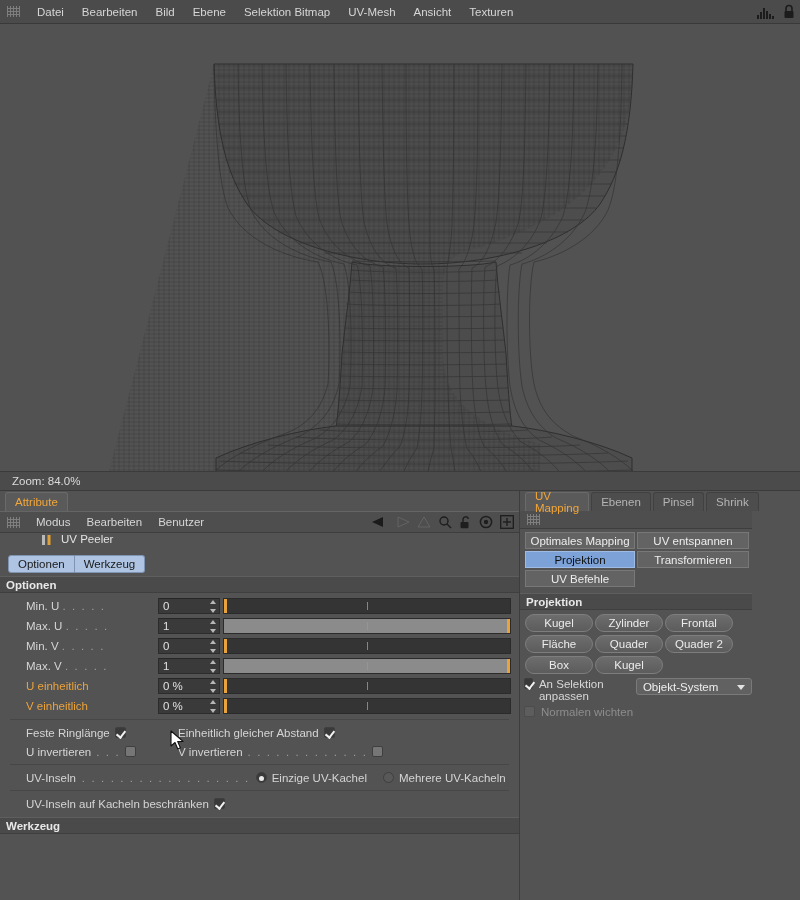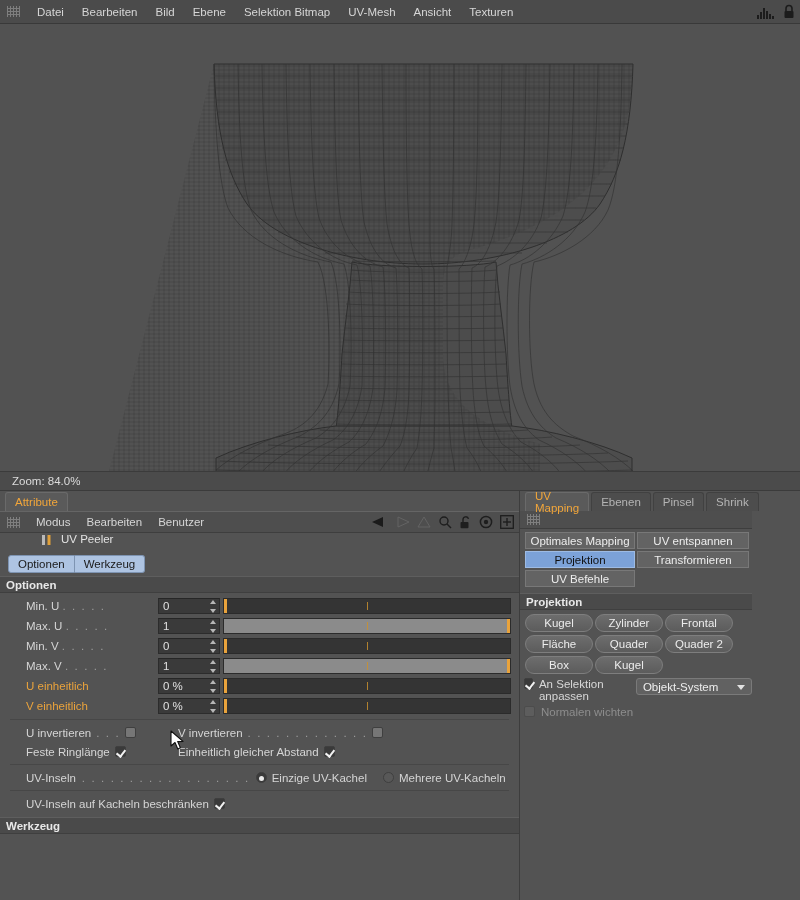--- a/index.html
+++ b/index.html
@@ -729,39 +729,39 @@
           <div class="fill" style="width:0%"></div>
             <div class="tick"></div>
             <div class="handle" style="left:0"></div>
         </div>
       </div>
 
       <div class="hr"></div>
 
       <div class="crow">
         <div class="seg" style="width:152px;">
+          <span>Feste Ringlänge</span>
+          <span class="cb checked"></span>
+        </div>
+        <div class="seg">
+          <span>Einheitlich gleicher Abstand</span>
+          <span class="cb checked"></span>
+        </div>
+      </div>
+
+      <div class="crow">
+        <div class="seg" style="width:152px;">
           <span>U invertieren</span>
           <span class="dots">. . .</span>
           <span class="cb"></span>
         </div>
         <div class="seg">
           <span>V invertieren</span>
           <span class="dots">. . . . . . . . . . . . .</span>
           <span class="cb"></span>
-        </div>
-      </div>
-
-      <div class="crow">
-        <div class="seg" style="width:152px;">
-          <span>Feste Ringlänge</span>
-          <span class="cb checked"></span>
-        </div>
-        <div class="seg">
-          <span>Einheitlich gleicher Abstand</span>
-          <span class="cb checked"></span>
         </div>
       </div>
 
       <div class="hr"></div>
 
       <div class="crow">
         <span>UV-Inseln</span>
         <span class="dots" style="margin:0 6px;">. . . . . . . . . . . . . . . . . .</span>
         <span class="seg" style="margin-right:16px;">
           <span class="radio on"></span>

